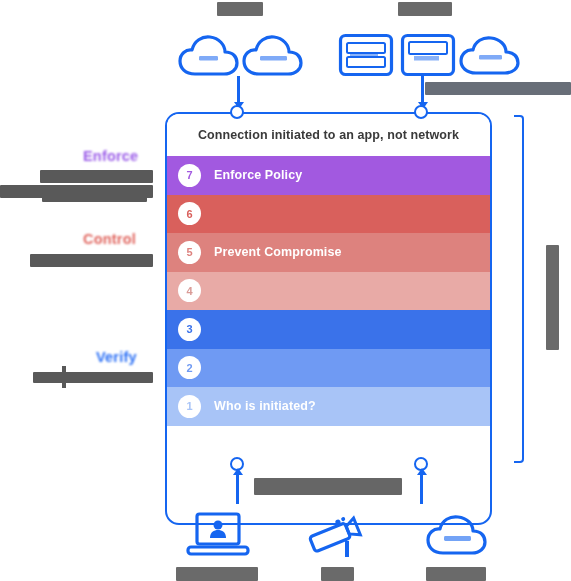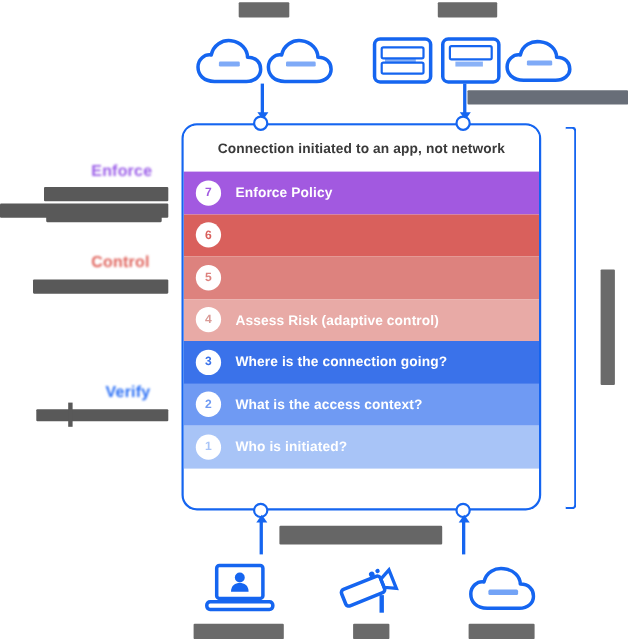--- a/index.html
+++ b/index.html
@@ -35,21 +35,21 @@
     color:transparent;
     font-size:10px;
     white-space:nowrap;
     overflow:hidden;
   }
 
   
   .stack{
     position:absolute;
     left:165px;top:112px;
-    width:327px;height:352px;
+    width:327px;height:413px;
     border:2px solid #1565f0;
     border-radius:14px;
     background:#ffffff;
     overflow:hidden;
     box-sizing:border-box;
   }
   .stack-head,.stack-foot{
     height:40px;
     display:flex;align-items:center;justify-content:center;
     background:#ffffff;
@@ -177,32 +177,30 @@
     <div id="rows-host">
         <div class="row" style="background: rgb(162, 89, 224);">
           <div class="num" style="color: rgb(162, 89, 224);">7</div>
           <div class="lbl">Enforce Policy</div>
         </div>
         <div class="row" style="background: rgb(217, 96, 92);">
           <div class="num" style="color: rgb(217, 96, 92);">6</div>
         </div>
         <div class="row" style="background: rgb(221, 130, 126);">
           <div class="num" style="color: rgb(221, 130, 126);">5</div>
+          <div class="lbl">Prevent Compromise</div>
         </div>
         <div class="row" style="background: rgb(232, 170, 166);">
           <div class="num" style="color: rgb(217, 154, 150);">4</div>
-          <div class="lbl">Assess Risk (adaptive control)</div>
         </div>
         <div class="row" style="background: rgb(58, 114, 234);">
           <div class="num" style="color: rgb(58, 114, 234);">3</div>
-          <div class="lbl">Where is the connection going?</div>
         </div>
         <div class="row" style="background: rgb(111, 154, 243);">
           <div class="num" style="color: rgb(111, 154, 243);">2</div>
-          <div class="lbl">What is the access context?</div>
         </div>
         <div class="row" style="background: rgb(168, 196, 247);">
           <div class="num" style="color: rgb(168, 196, 247);">1</div>
           <div class="lbl">Who is initiated?</div>
         </div>
       </div>
   </div>
 
   <div class="dot" style="left:230px;top:105px;"></div>
   <div class="dot" style="left:414px;top:105px;"></div>

